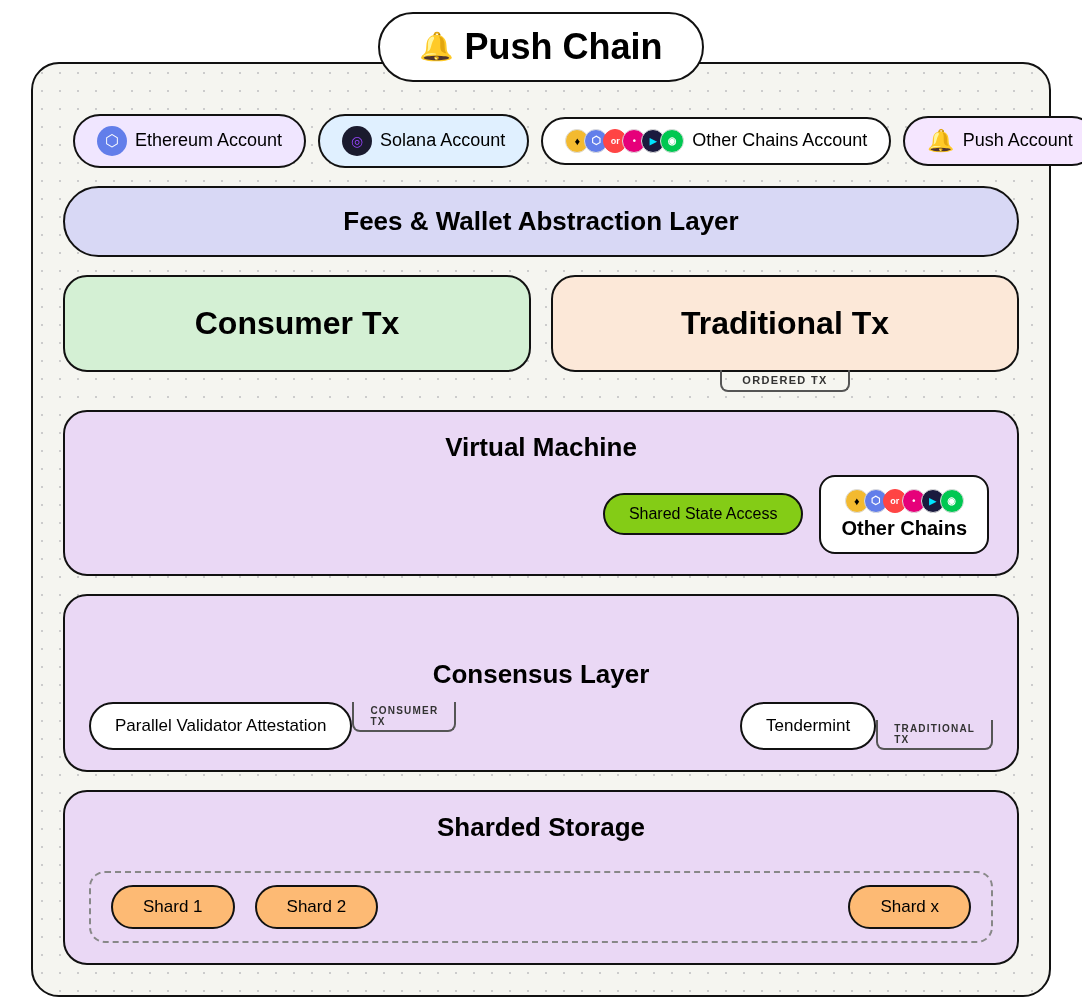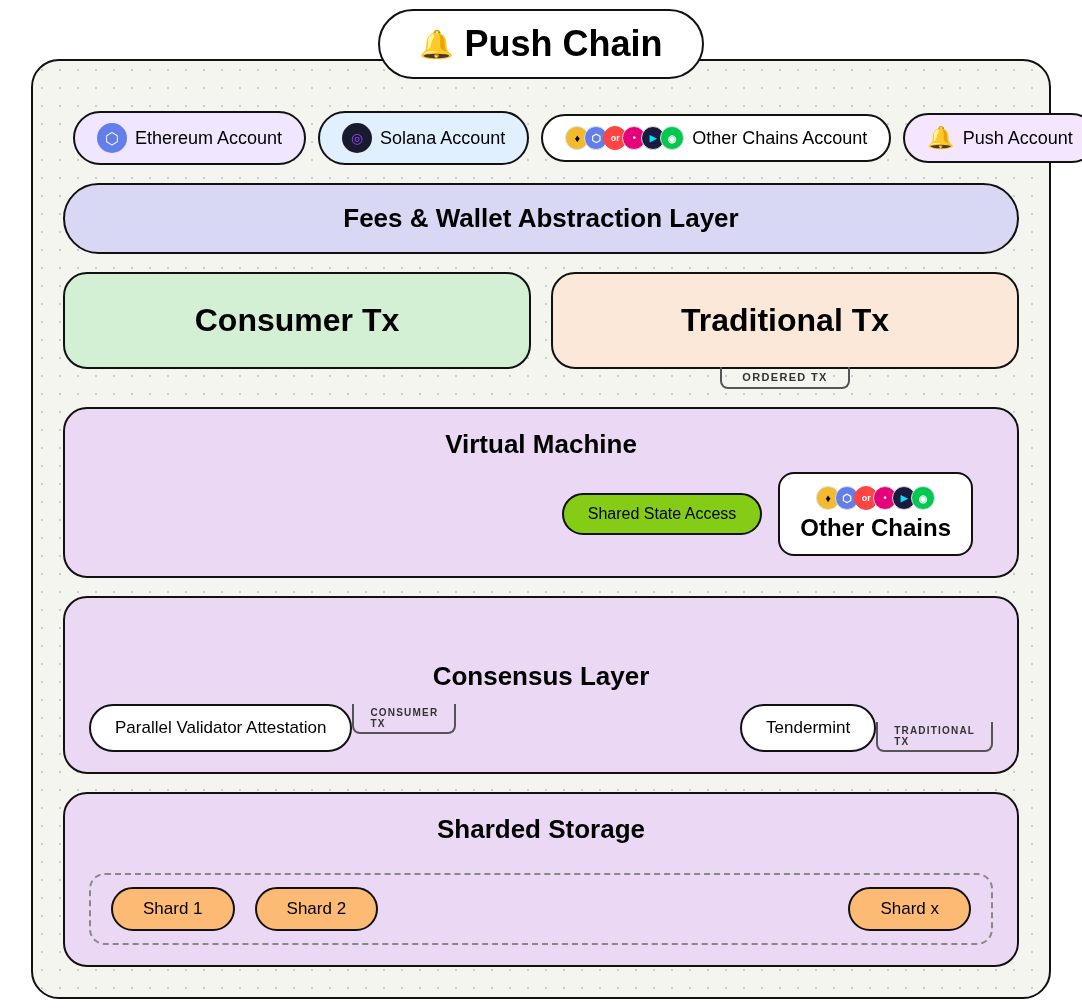--- a/index.html
+++ b/index.html
@@ -133,21 +133,21 @@
       padding: 4px 20px;
       border-radius: 0 0 8px 8px;
       margin-top: -2px;
     }
 
     
     .vm-section {
       background: #ead8f5;
       border: 2px solid #111;
       border-radius: 24px;
-      padding: 20px 24px;
+      padding: 20px 8px;
       display: flex;
       flex-direction: column;
       gap: 12px;
     }
 
     .vm-title {
       font-size: 26px;
       font-weight: 600;
       text-align: center;
     }
@@ -174,21 +174,21 @@
       border: 2px solid #111;
       border-radius: 16px;
       padding: 12px 20px;
       display: flex;
       flex-direction: column;
       align-items: center;
       gap: 4px;
     }
 
     .other-chains-label {
-      font-size: 24px;
+      font-size: 20px;
       font-weight: 700;
     }
 
     
     .consensus-section {
       background: #ead8f5;
       border: 2px solid #111;
       border-radius: 24px;
       padding: 20px 24px;
       display: flex;

